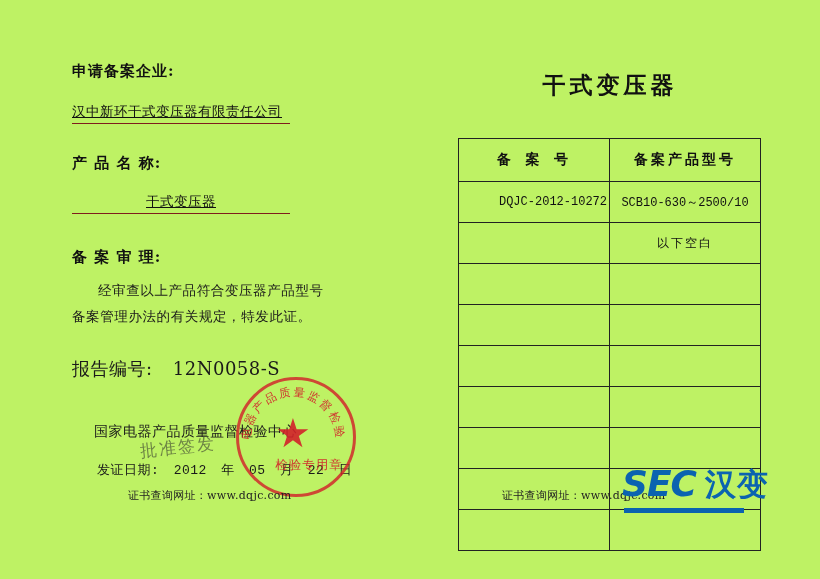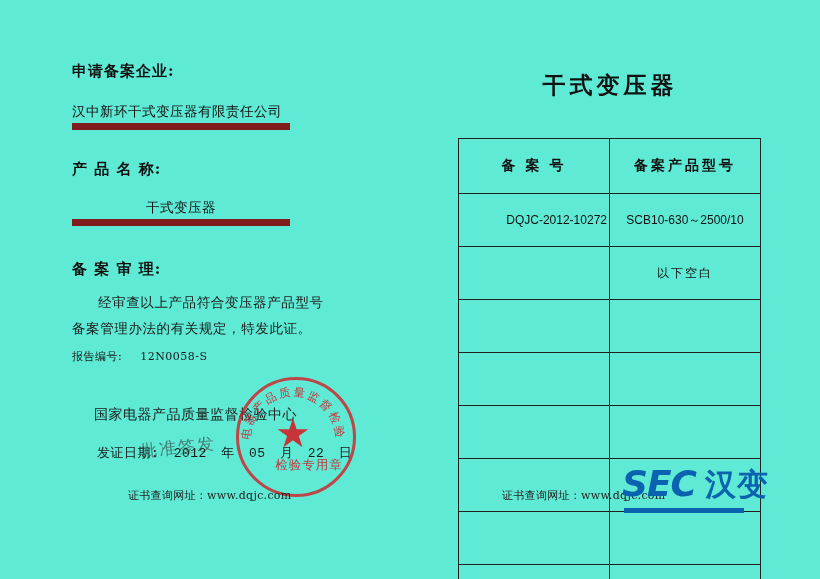--- a/index.html
+++ b/index.html
@@ -12,21 +12,21 @@
     height: 579px;
     position: relative;
     font-family: "DejaVu Sans", sans-serif;
     color: #1a1a1a;
     overflow: hidden;
   }
   .page {
     position: absolute;
     left: 0; top: 0;
     width: 820px; height: 579px;
-    background: #5eead4;
+    background: #bef264;
   }
   
   .left {
     position: absolute;
     left: 72px;
     top: 62px;
     width: 330px;
   }
   .field-label {
     font-family: "DejaVu Serif", serif;
@@ -35,45 +35,46 @@
     letter-spacing: 1px;
     color: #111;
   }
   .field-value {
     font-family: "DejaVu Serif", serif;
     font-size: 13.5px;
     color: #111;
     letter-spacing: 0.5px;
   }
   .underline-full {
-    border-bottom: 7px solid #7f1d1d;
+    border-bottom: 1px solid #7f1d1d;
     display: block;
     padding-bottom: 2px;
+    text-decoration: underline;
   }
 
   .row-company { margin-top: 22px; width: 218px; }
   .row-product-label { margin-top: 30px; }
   .row-product-value {
     margin-top: 20px;
     width: 218px;
     text-align: center;
   }
   .row-review-label { margin-top: 34px; }
   .review-body {
     font-family: "DejaVu Serif", serif;
     font-size: 13.5px;
     line-height: 26px;
     letter-spacing: 0.6px;
     margin-top: 10px;
   }
   .review-body .indent { display:inline-block; width: 26px; }
   .report-no {
     font-family: "DejaVu Serif", serif;
-    font-size: 11px;
-    margin-top: 8px;
+    font-size: 18px;
+    margin-top: 28px;
     letter-spacing: 0.5px;
   }
   .report-no .num { margin-left: 14px; }
 
   .issuer {
     font-family: "DejaVu Serif", serif;
     font-size: 14px;
     letter-spacing: 0.5px;
     margin-top: 42px;
     margin-left: 22px;
@@ -188,24 +189,24 @@
     top: 138px;
     width: 303px;
     border-collapse: collapse;
     table-layout: fixed;
   }
   table.reg td, table.reg th {
     border: 1px solid #222;
     height: 30px;
     text-align: center;
     vertical-align: middle;
-    font-family: Liberation Sans, sans-serif;
+    font-family: Liberation Mono, monospace;
     font-size: 12px;
     color: #111;
-    padding: 11px 2px;
+    padding: 5px 2px;
   }
   table.reg th {
     font-weight: bold;
     font-size: 14px;
     letter-spacing: 3px;
     height: 32px;
   }
   table.reg td.c1 { width: 130px; text-align: right; }
   table.reg td.c2 { width: 173px; }
   .blank-note { letter-spacing: 2px; font-size: 13px; }

